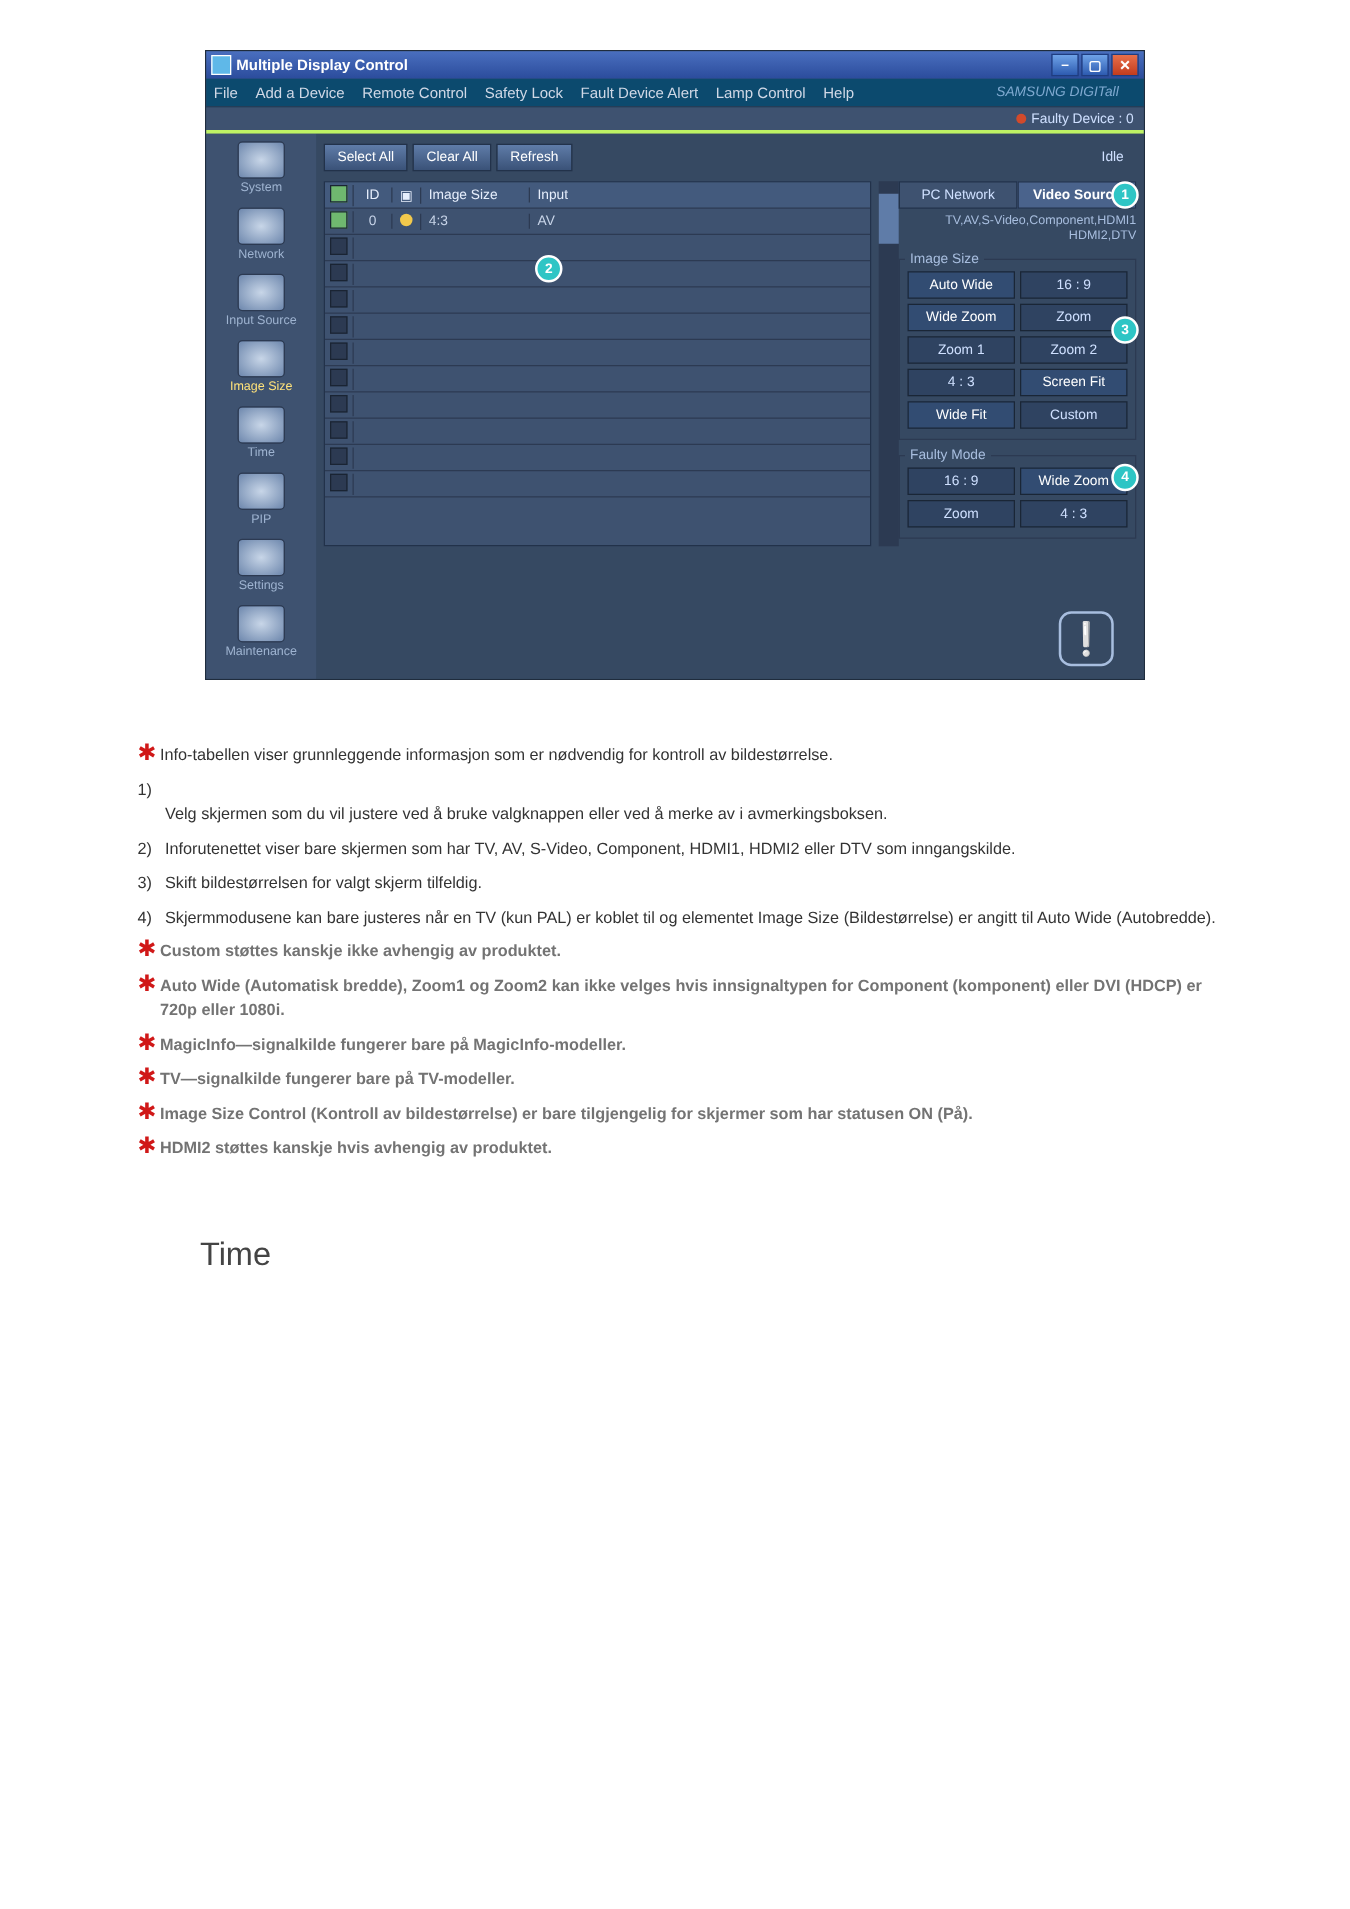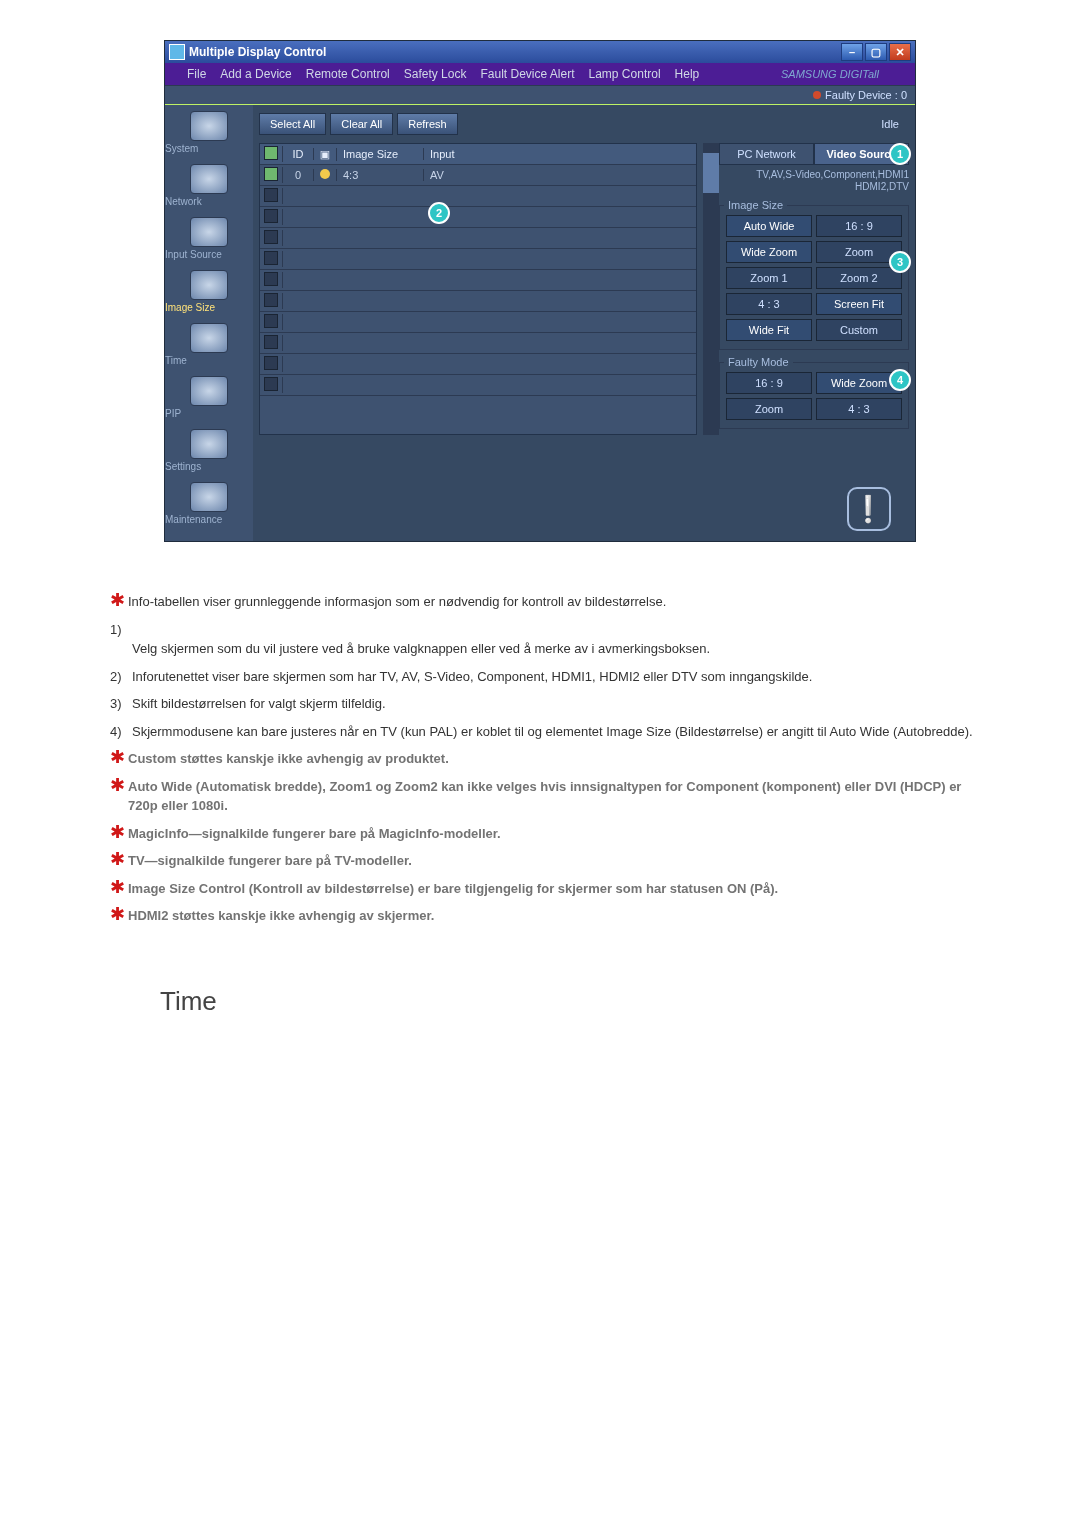--- a/index.html
+++ b/index.html
@@ -49,42 +49,42 @@
   .win-min { background: linear-gradient(#6fa3e8,#2d5bb0); }
   .win-max { background: linear-gradient(#6fa3e8,#2d5bb0); }
   .win-close { background: linear-gradient(#e86f4a,#c23c1e); }
   .title-icon {
     width: 14px; height: 14px; margin-right: 4px;
     background: #5fb8e8;
     border: 1px solid #fff;
   }
   .menubar {
     height: 22px;
-    background: #4c1d95;
+    background: #0c4a6e;
     display: flex;
     align-items: center;
     color: #d0d8e6;
     font-size: 12px;
-    padding: 0 22px;
+    padding: 0 6px;
     border-bottom: 1px solid #2c3a52;
   }
   .menubar span { margin-right: 14px; white-space: nowrap; }
   .menubar .brand {
     margin-left: auto;
     color: #7fa9d0;
     font-style: italic;
     font-size: 11px;
   }
   .status-strip {
     display: flex;
     justify-content: flex-end;
     align-items: center;
     height: 18px;
     background: #3e5270;
-    border-bottom: 1px solid #bef264;
+    border-bottom: 3px solid #bef264;
     padding-right: 8px;
   }
   .fault {
     color: #cfe0ff;
     font-size: 11px;
     display: flex;
     align-items: center;
   }
   .fault .dot {
     width: 8px; height: 8px; border-radius: 50%;
@@ -93,20 +93,21 @@
   .app-body {
     display: flex;
     min-height: 350px;
   }
   .sidebar {
     width: 88px;
     background: #3e5270;
     padding: 6px 0;
   }
   .side-item {
+    text-align: center;
     margin-bottom: 10px;
     color: #9eb3d0;
     font-size: 10px;
   }
   .side-item.active { color: #ffe27a; }
   .side-item .icon {
     width: 36px; height: 28px;
     margin: 0 auto 2px;
     border-radius: 4px;
     background: radial-gradient(#c8d6e8,#6c86ac);
@@ -521,19 +522,19 @@
     <div class="star-line bold">
         <div class="marker">✱</div>
         <div class="txt">TV—signalkilde fungerer bare på TV-modeller.</div>
       </div>
     <div class="star-line bold">
         <div class="marker">✱</div>
         <div class="txt">Image Size Control (Kontroll av bildestørrelse) er bare tilgjengelig for skjermer som har statusen ON (På).</div>
       </div>
     <div class="star-line bold">
         <div class="marker">✱</div>
-        <div class="txt">HDMI2 støttes kanskje ikke avhengig av skjermer.</div>
+        <div class="txt">HDMI2 støttes kanskje hvis avhengig av produktet.</div>
       </div>
   </div>
 
   <h2 class="section">Time</h2>
 
 </div>
 
 </body></html>

